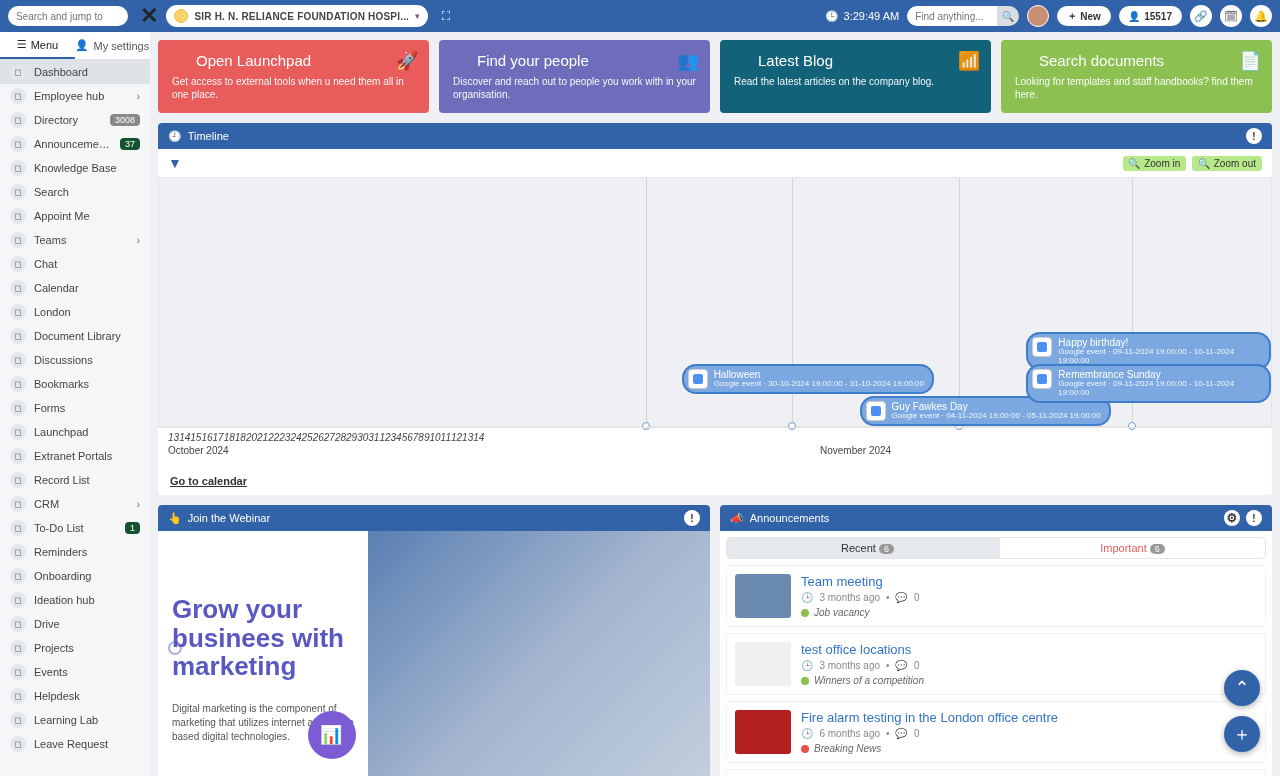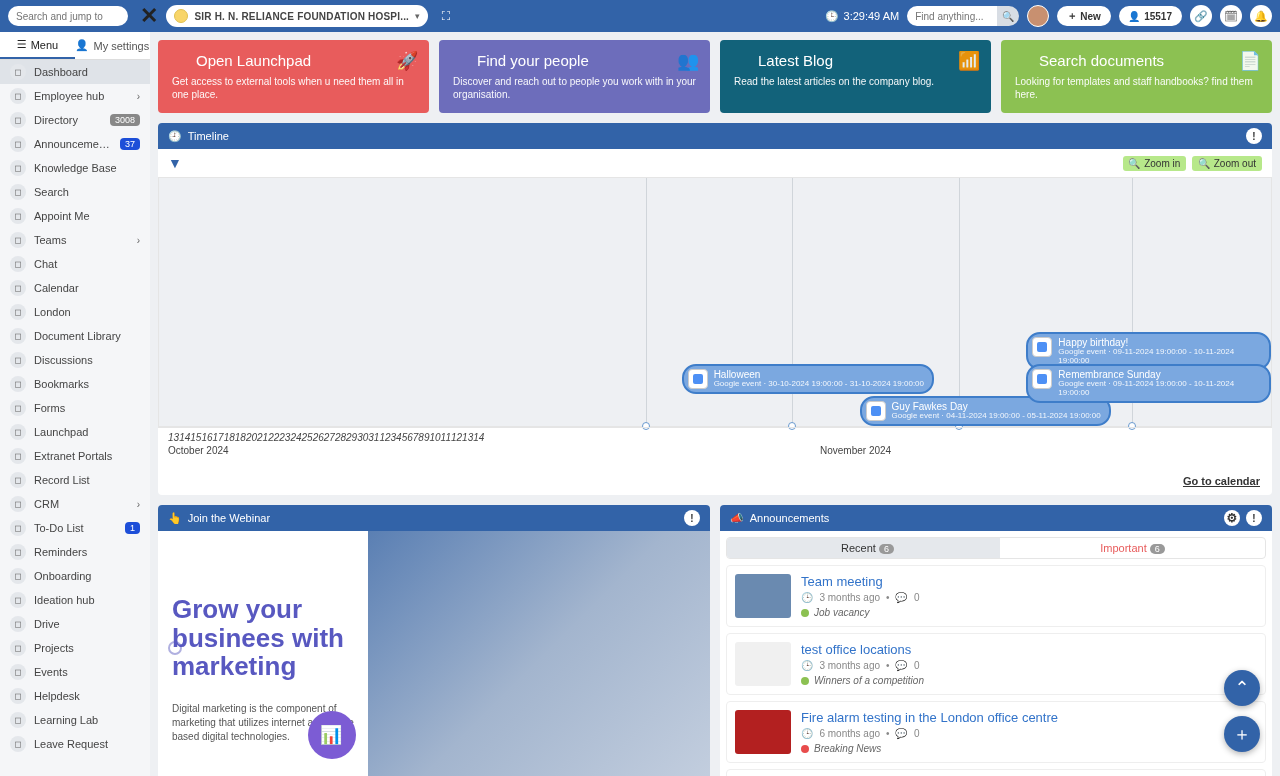--- a/index.html
+++ b/index.html
@@ -31,21 +31,21 @@
 
 .wrap { display: flex; height: calc(776px - 32px); }
 .sidecol { width: 150px; background: #f5f6f8; display: flex; flex-direction: column; }
 .nav { flex: 1; overflow-y: auto; }
 .nav-item { height: 24px; display: flex; align-items: center; padding: 0 10px; gap: 8px; font-size: 11px; color: #444; cursor: pointer; position: relative; }
 .nav-item.active { background: #dfe3e8; }
 .nav-ico { width: 16px; height: 16px; border-radius: 50%; background: #e4e7eb; color: #666; display: flex; align-items: center; justify-content: center; font-size: 9px; }
 .nav-label { flex: 1; white-space: nowrap; overflow: hidden; text-overflow: ellipsis; }
 .nav-chevron { font-size: 10px; color: #666; }
 .nav-badge { background: #888; color: #fff; border-radius: 4px; font-size: 9px; padding: 1px 5px; }
-.nav-badge.red { background: #1d4ed8; }
+.nav-badge.red { background: #14532d; }
 
 .main { flex: 1; overflow-y: auto; padding: 8px; }
 
 
 .quickrow { display: flex; gap: 10px; margin-bottom: 10px; }
 .qcard { flex: 1; border-radius: 4px; color: #fff; padding: 12px 14px; position: relative; min-height: 70px; cursor: pointer; }
 .qcard .big-ico { position: absolute; right: 10px; top: 10px; font-size: 18px; opacity: .9; }
 .qcard h3 { font-size: 15px; font-weight: 400; margin-bottom: 6px; margin-left: 24px; }
 .qcard p { font-size: 10px; opacity: .95; line-height: 1.3; }
 .c-red { background: #e85c5c; }
@@ -66,21 +66,21 @@
 .tl-body { background: #eef0f3; height: 250px; position: relative; border: 1px solid #e5e5e5; margin: 0; }
 .tl-event { position: absolute; background: #7ba8e0; border: 2px solid #3e7dc9; border-radius: 14px; padding: 3px 8px 3px 30px; color: #fff; font-size: 10px; line-height: 1.1; min-width: 160px; }
 .tl-event .ev-ico { position: absolute; left: 4px; top: 3px; width: 20px; height: 20px; border-radius: 4px; background: #fff; border: 1px solid #ccc; display: flex; align-items: center; justify-content: center; }
 .tl-event .ev-ico:after { content: ""; width: 10px; height: 10px; background: #4d90f5; border-radius: 2px; }
 .tl-event .ev-title { font-weight: 500; }
 .tl-event .ev-sub { font-size: 8px; opacity: .9; }
 .tl-axis { height: 38px; padding: 4px 10px 0; position: relative; border-top: 1px solid #e5e5e5; }
 .tl-dates { display: flex; justify-content: flex-start; font-size: 10px; color: #444; font-style: italic; }
 .tl-months { display: flex; font-size: 10px; color: #444; margin-top: 2px; }
 .tl-months span:first-child { width: 59.6%; }
-.tl-foot { text-align: right; padding: 6px 12px; }
+.tl-foot { padding: 6px 12px; }
 .tl-foot a { font-size: 11px; color: #333; font-weight: 600; text-decoration: underline; cursor: pointer; }
 
 .tl-tick { position: absolute; width: 1px; height: 100%; background: #d0d5da; top: 0; }
 .tl-dot { position: absolute; width: 8px; height: 8px; border-radius: 50%; background: #fff; border: 1.5px solid #6a9acf; transform: translate(-50%, -50%); }
 
 
 .lowerrow { display: flex; gap: 10px; }
 .webinar .web-body { height: 260px; padding: 14px; position: relative; overflow: hidden; }
 .web-graphic { position: absolute; right: 0; top: 0; bottom: 0; width: 62%; background: linear-gradient(135deg, #5a7fb3 0%, #a3b5ce 50%, #c4cfdf 100%); }
 .web-text { position: relative; width: 40%; padding-top: 50px; }

